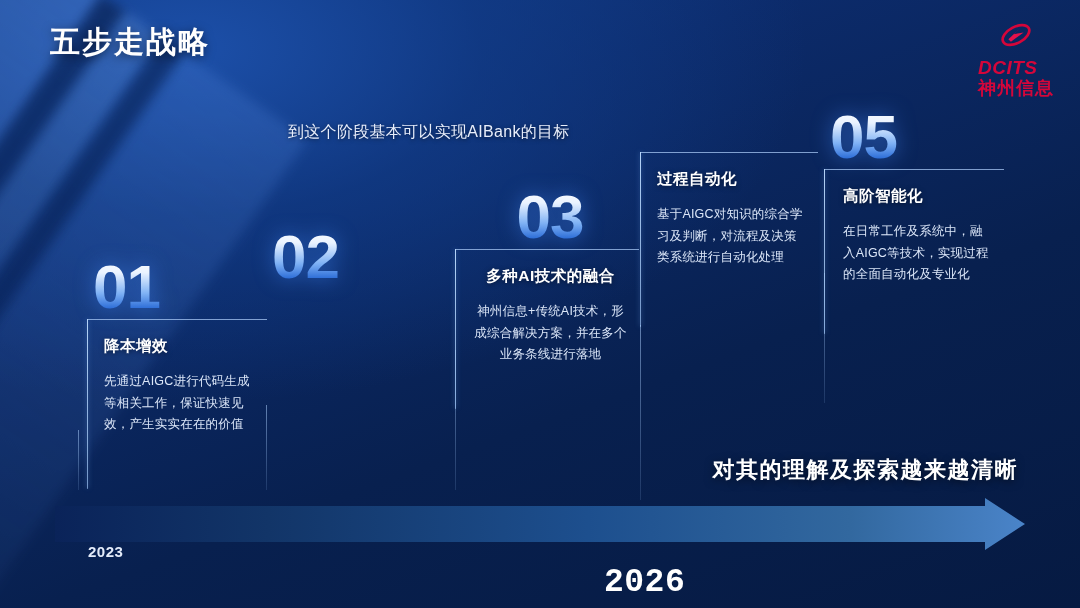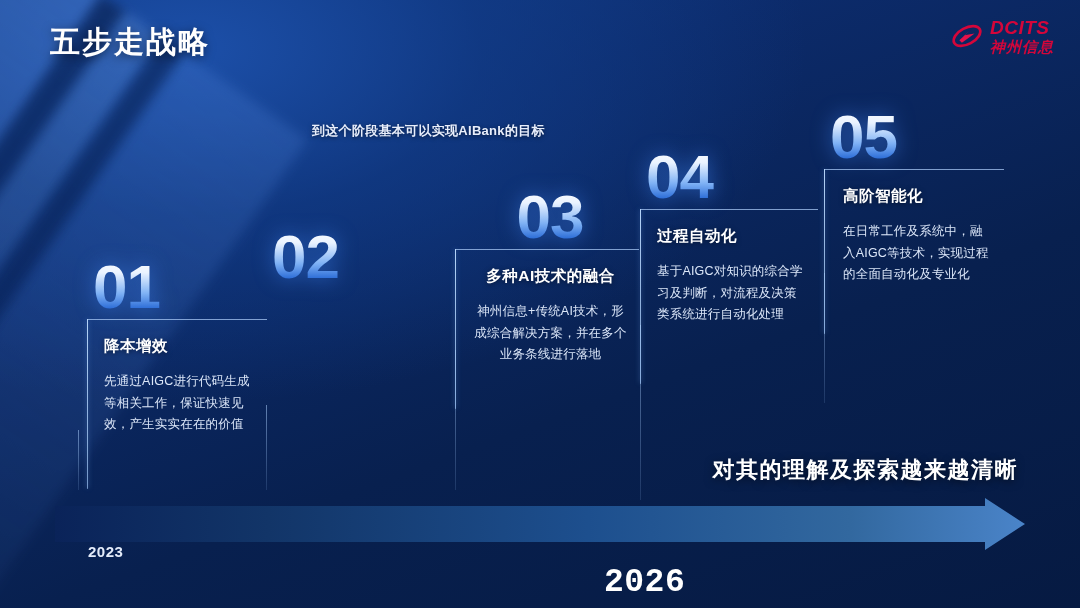--- a/index.html
+++ b/index.html
@@ -53,42 +53,42 @@
     z-index: 6;
   }
 
   .logo {
     position: absolute;
     right: 26px; top: 18px;
     display: flex;
     align-items: center;
     gap: 6px;
     z-index: 6;
+    flex-direction: column;
   }
   .logo-mark { width: 34px; height: 34px; display:block; }
   .logo-text { line-height: 1; }
   .logo-en {
     font-size: 19px; font-weight: bold; color: #d4063a;
     letter-spacing: 0.5px; font-style: italic;
   }
   .logo-cn {
-    font-size: 15px; font-weight: bold; color: #d4063a;
-    letter-spacing: 1px; margin-top: 2px; font-style: italic;
+    font-size: 18px; font-weight: bold; color: #d4063a;
+    letter-spacing: 1px; margin-top: 2px;
   }
 
   
   .callout {
     position: absolute;
-    left: 312px; top: 122px;
-    font-size: 13px;
+    left: 288px; top: 122px;
+    font-size: 16px;
     color: #e8eefb;
     letter-spacing: 0.3px;
     z-index: 6;
     text-shadow: 0 1px 4px rgba(0,0,0,0.55);
-    font-weight: bold;
   }
 
   
   .step {
     position: absolute;
     z-index: 5;
     width: 172px;
   }
   .step-num {
     font-size: 62px;
@@ -213,21 +213,20 @@
   <div class="step" style="left:455px; top:188px; width:184px;text-align:center;">
     <div class="step-num">03</div>
     <div class="step-card" style="height: 160px; --h: 160px;">
       <div class="step-title">多种AI技术的融合</div>
       <div class="step-desc">神州信息+传统AI技术，形成综合解决方案，并在多个业务条线进行落地</div>
     </div>
   </div>
   <div class="tail" style="left:455px; top:350px; height:140px;"></div>
 
   <div class="step" style="left:640px; top:148px; width:178px;">
-    <div class="step-num">04</div>
     <div class="step-card" style="height: 175px; --h: 175px;">
       <div class="step-title">过程自动化</div>
       <div class="step-desc">基于AIGC对知识的综合学习及判断，对流程及决策类系统进行自动化处理</div>
     </div>
   </div>
   <div class="tail" style="left:640px; top:325px; height:175px;"></div>
 
   <div class="step" style="left:824px; top:108px; width:180px;">
     <div class="step-num">05</div>
     <div class="step-card" style="height: 165px; padding-left: 18px; --h: 165px;">

